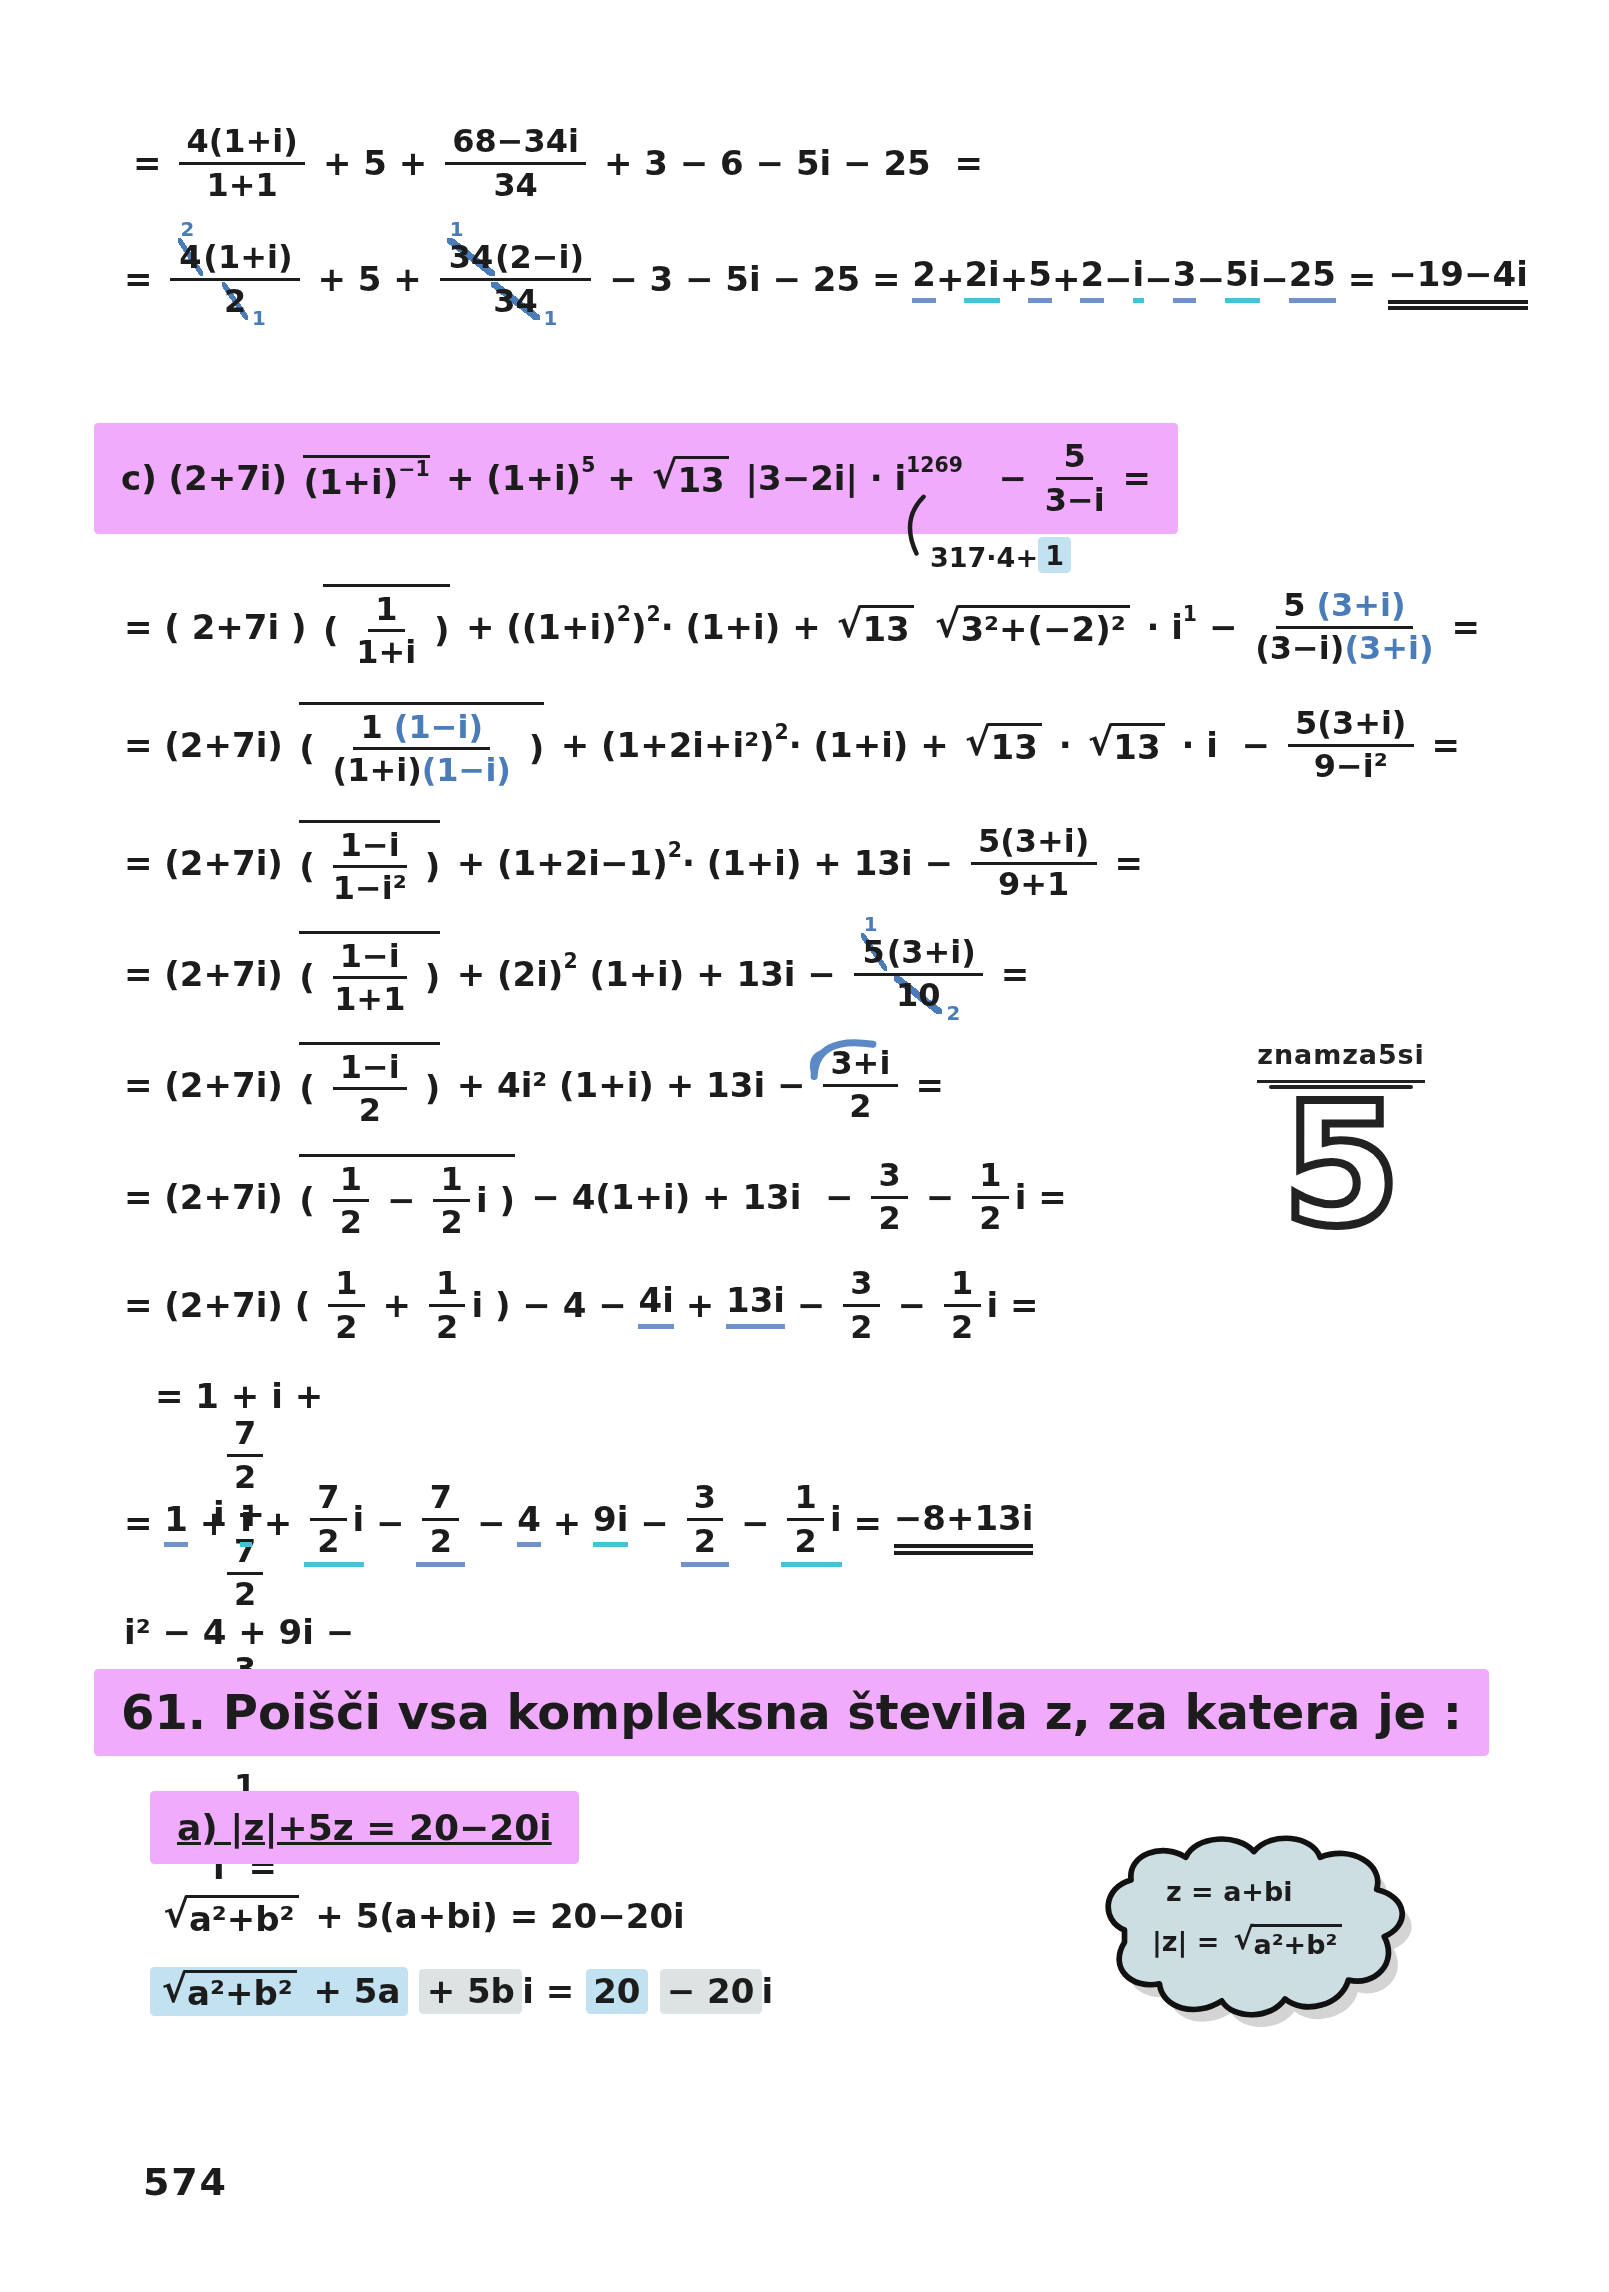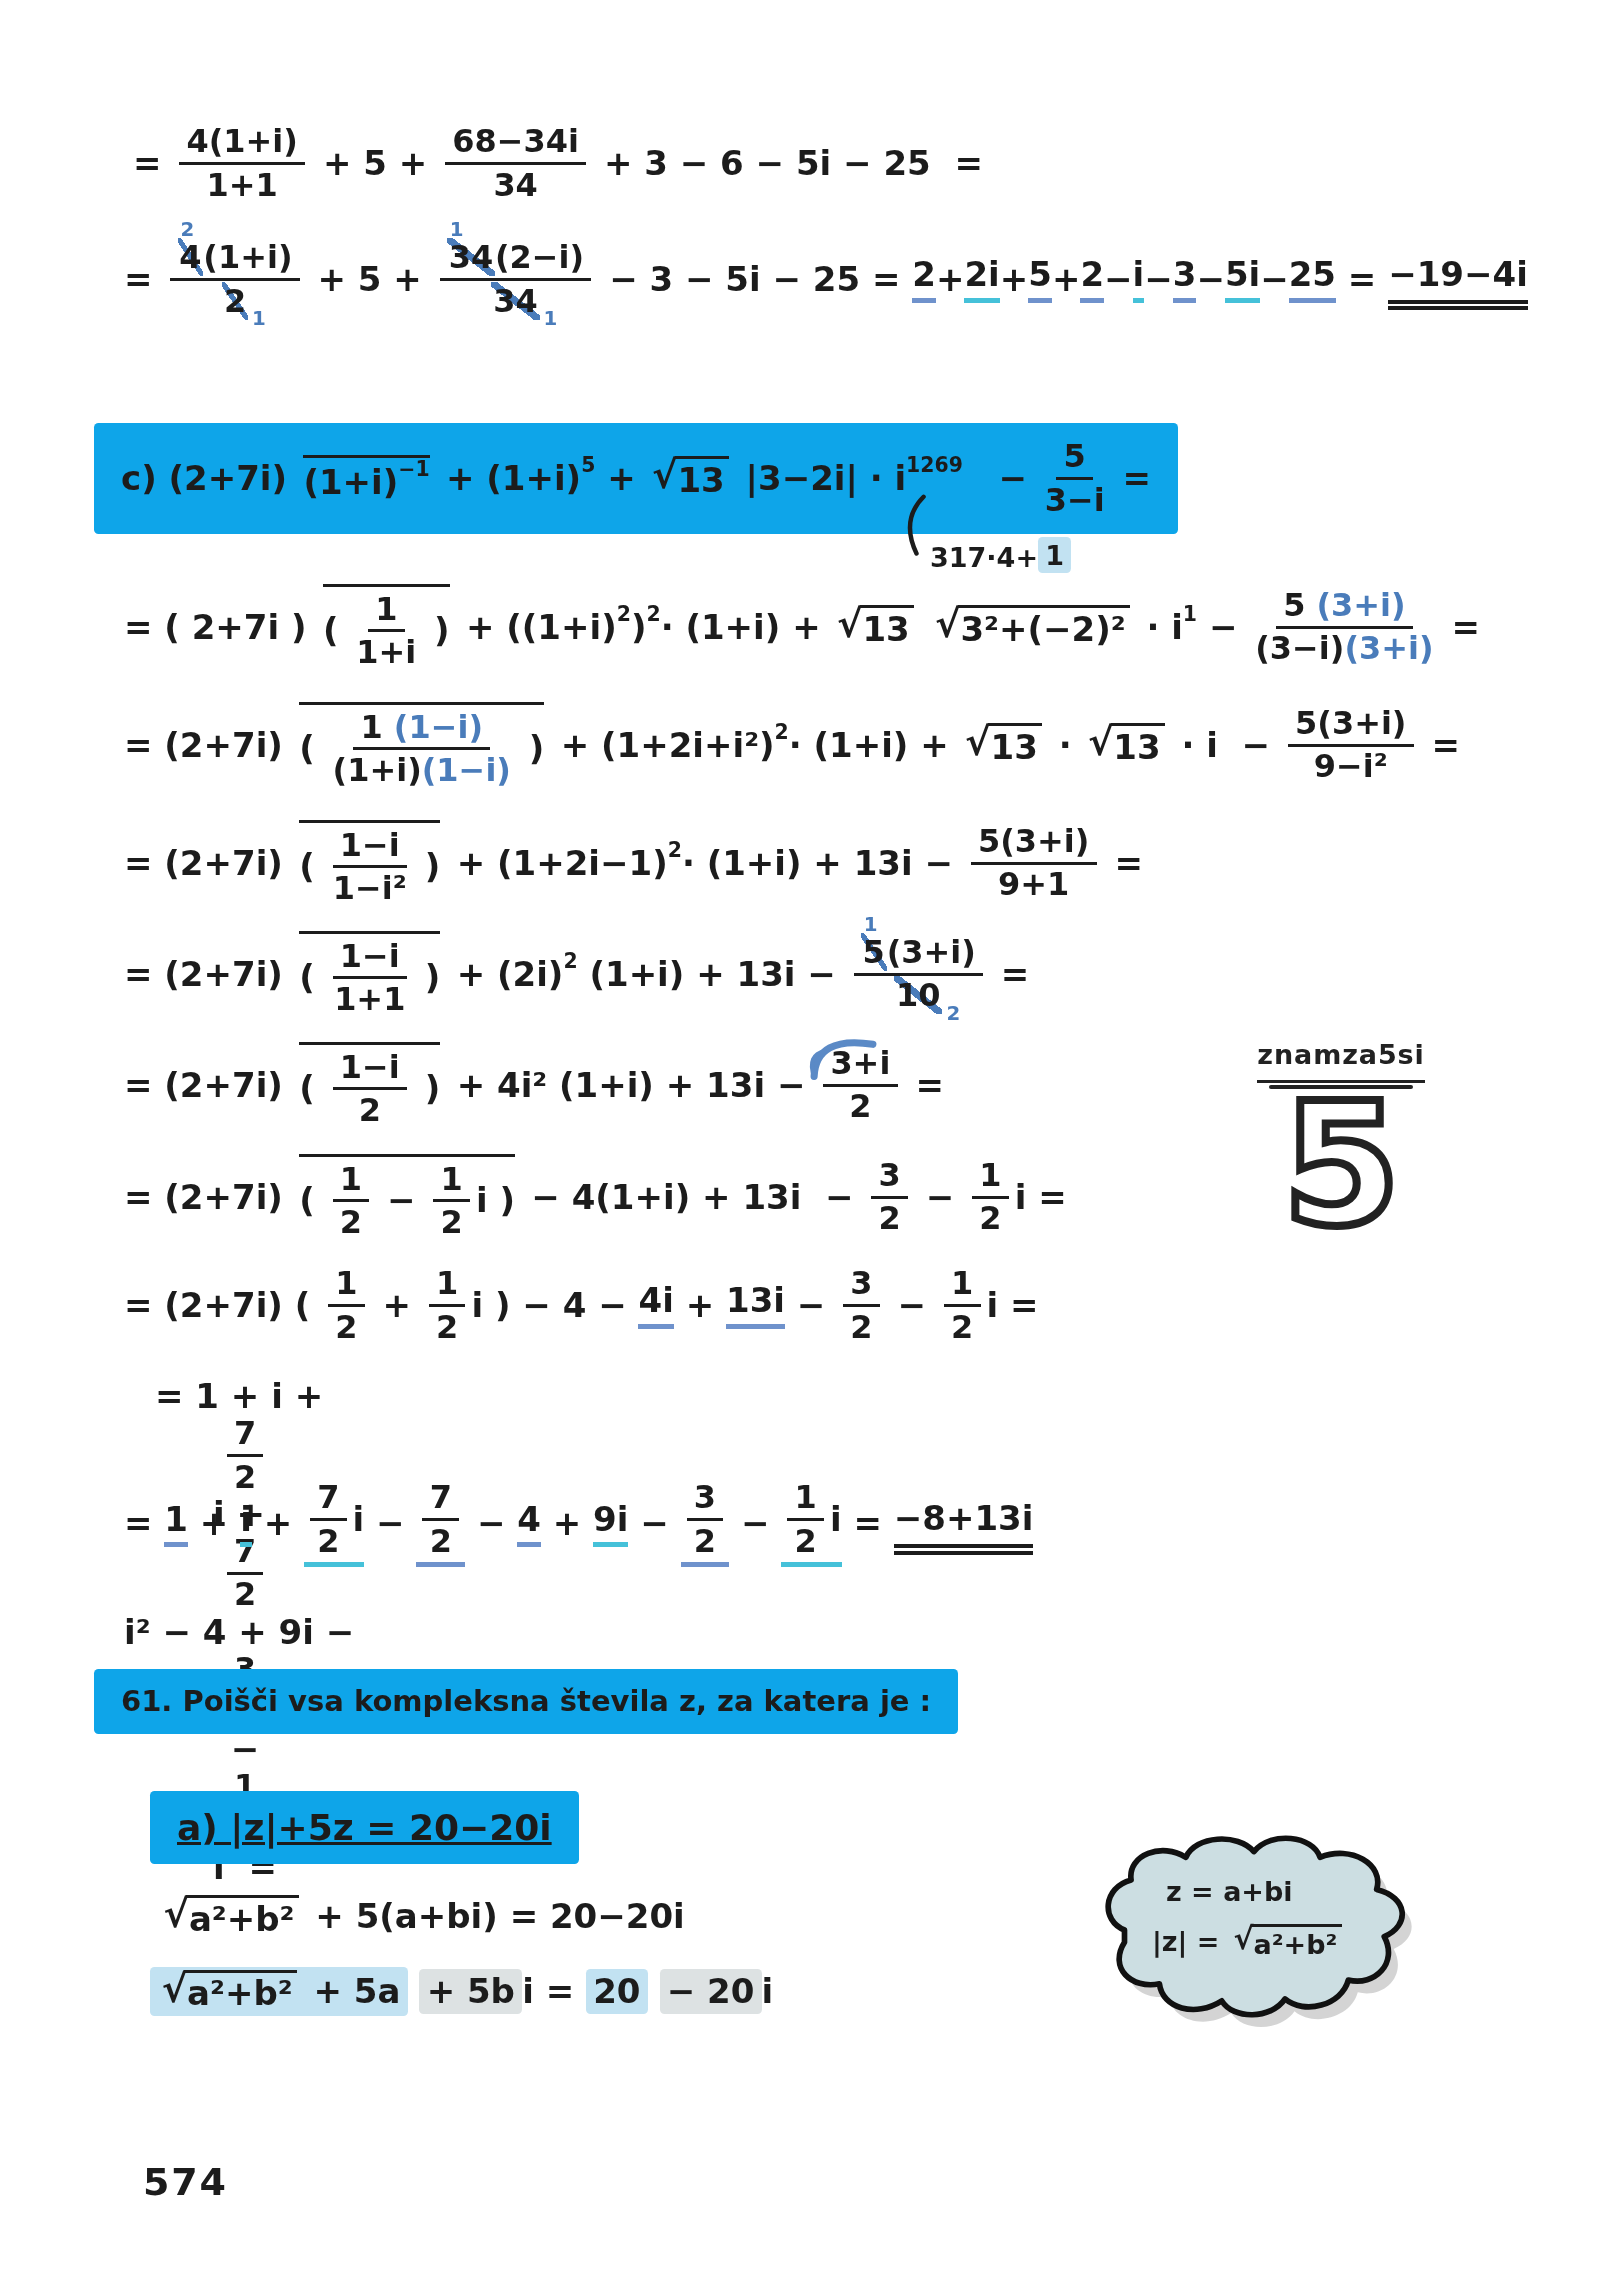--- a/index.html
+++ b/index.html
@@ -1,21 +1,21 @@
 <!DOCTYPE html>
 <html style="font-size:14.3px"><head>
 <meta charset="utf-8">
 <style>
   html,body{margin:0;padding:0;background:#ffffff;}
   .page{position:relative;width:1609px;height:2293px;background:#ffffff;overflow:hidden;
         font-family:"DejaVu Sans",sans-serif;color:#1c1c1c;}
   .math-line{position:absolute;display:inline-flex;align-items:center;font-size:34px;
              font-weight:600;white-space:nowrap;line-height:1.15;}
   .math-line .t{white-space:pre;}
-  .gray-row{background:#0ea5e9;border-radius:4.5px;padding:16px 27px;}
+  .gray-row{background:#f0abfc;border-radius:4.5px;padding:16px 27px;}
   .blue-ink{color:#4a7cba;}
   
   .frac{display:inline-flex;flex-direction:column;align-items:center;margin:0 6px;
         font-size:0.94em;line-height:1.1;vertical-align:middle;}
   .frac .n{display:inline-flex;align-items:center;border-bottom:3.6px solid #1c1c1c;padding:0 7.2px 2.7px;}
   .frac .d{display:inline-flex;align-items:center;padding-top:2.7px;}
   
   .bar{display:inline-flex;align-items:center;border-top:3.6px solid #1c1c1c;padding-top:4.5px;margin:0 4.5px;}
   
   .sqrt{display:inline-flex;align-items:stretch;margin:0 4.5px;}
@@ -519,21 +519,21 @@
       <span class="dul">−8+13i</span>
     </div>
 
   <div class="logo">
     <span class="logo-text">znamza5si</span>
     <svg width="179" height="157" viewBox="0 0 200 175" style="margin-top:5.4px;">
       <text x="100" y="152" text-anchor="middle" font-family="DejaVu Sans, sans-serif" font-size="190" font-weight="bold" fill="#ffffff" stroke="#222222" stroke-width="9">5</text>
     </svg>
   </div>
 
-  <div class="math-line gray-row" style="left:94px;top:1669px;font-size:29px;">61. Poišči vsa kompleksna števila z, za katera je :</div>
+  <div class="math-line gray-row" style="left:94px;top:1669px;font-size:48px;">61. Poišči vsa kompleksna števila z, za katera je :</div>
   <div class="math-line gray-row" style="left:150px;top:1791px;font-size:36px;text-decoration:underline;">a) |z|+5z = 20−20i</div>
 
   <div class="math-line" style="left:159px;top:1895px;">
       <span class="sqrt">
         <span class="rad">√</span>
         <span class="vinc">
           <span class="t">a²+b²</span>
         </span>
       </span>
       <span class="t"> + 5(a+bi) = 20−20i</span>

